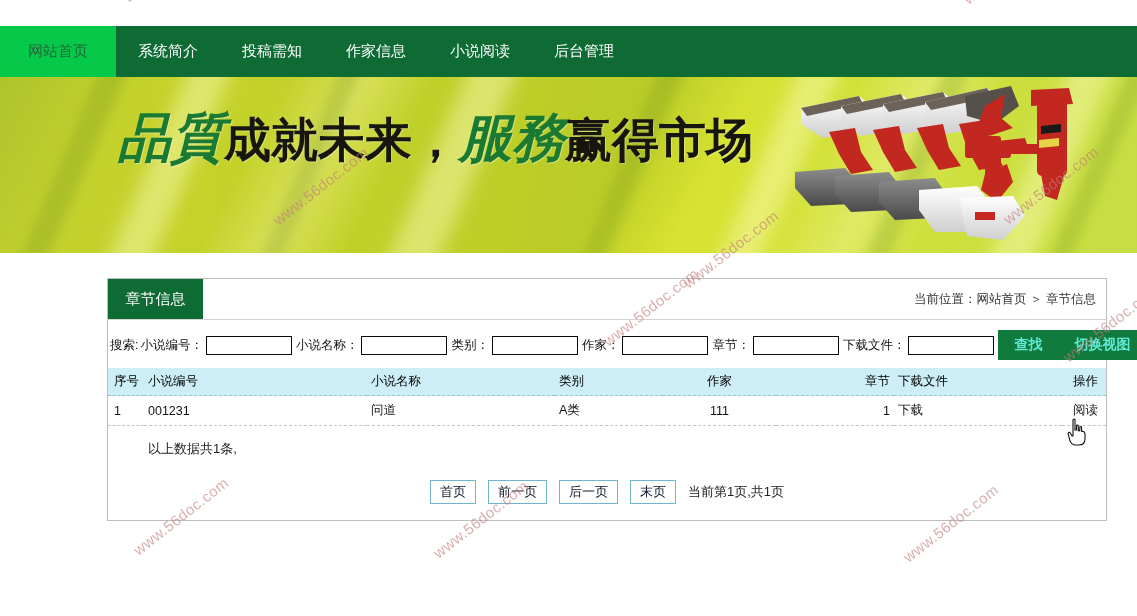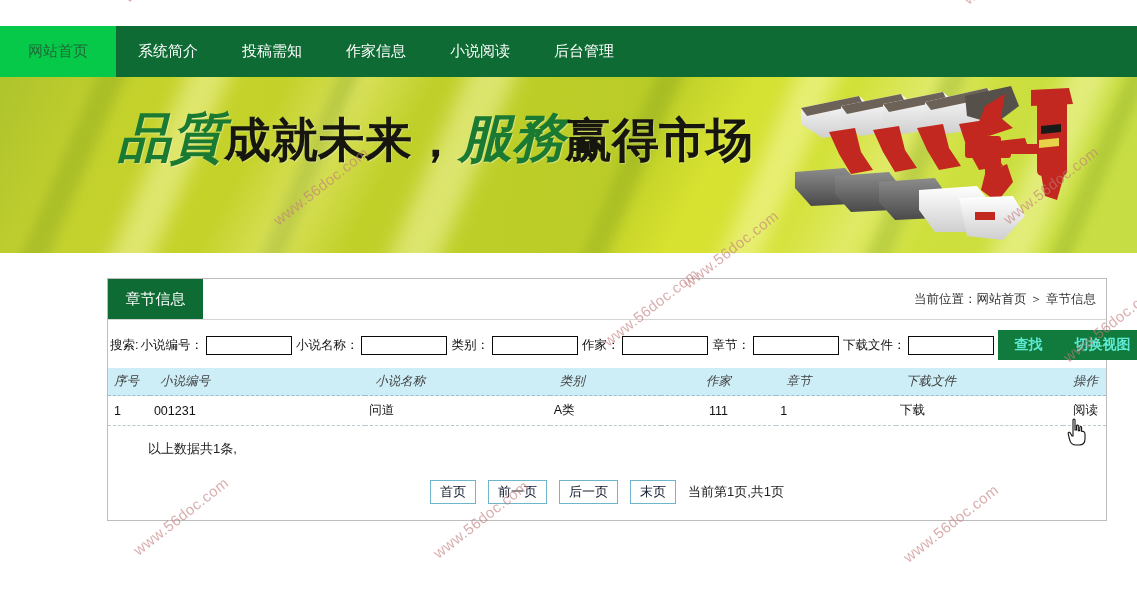--- a/index.html
+++ b/index.html
@@ -217,38 +217,37 @@
   
   table.grid {
     width: 100%;
     border-collapse: collapse;
     font-size: 12.5px;
   }
   table.grid thead th {
     background: #cdeef6;
     font-weight: normal;
     text-align: left;
-    padding: 5px 10px;
+    padding: 5px 4px;
     border-bottom: 1px dashed #9fbfc7;
-    color: #404040;
-    white-space: nowrap;
-    font-style: italic;
+    color: #000000;
+    white-space: nowrap;
   }
   table.grid tbody td {
     padding: 6px 4px;
     border-bottom: 1px dashed #b9c9cd;
     color: #111;
     white-space: nowrap;
   }
   table.grid .c-idx   { width: 26px; padding-left: 6px; }
   table.grid .c-code  { width: 215px; }
   table.grid .c-name  { width: 180px; }
   table.grid .c-cat   { width: 100px; }
   table.grid .c-author{ width: 105px; text-align: center;}
-  table.grid .c-chap  { width: 110px; text-align: left;}
+  table.grid .c-chap  { width: 110px; text-align: right;}
   table.grid .c-file  { width: 160px; }
   table.grid .c-op    { text-align: right; padding-right: 8px;}
   table.grid a.lnk {
     color: #111;
     text-decoration: none;
     cursor: pointer;
   }
 
   
   .summary-row {

